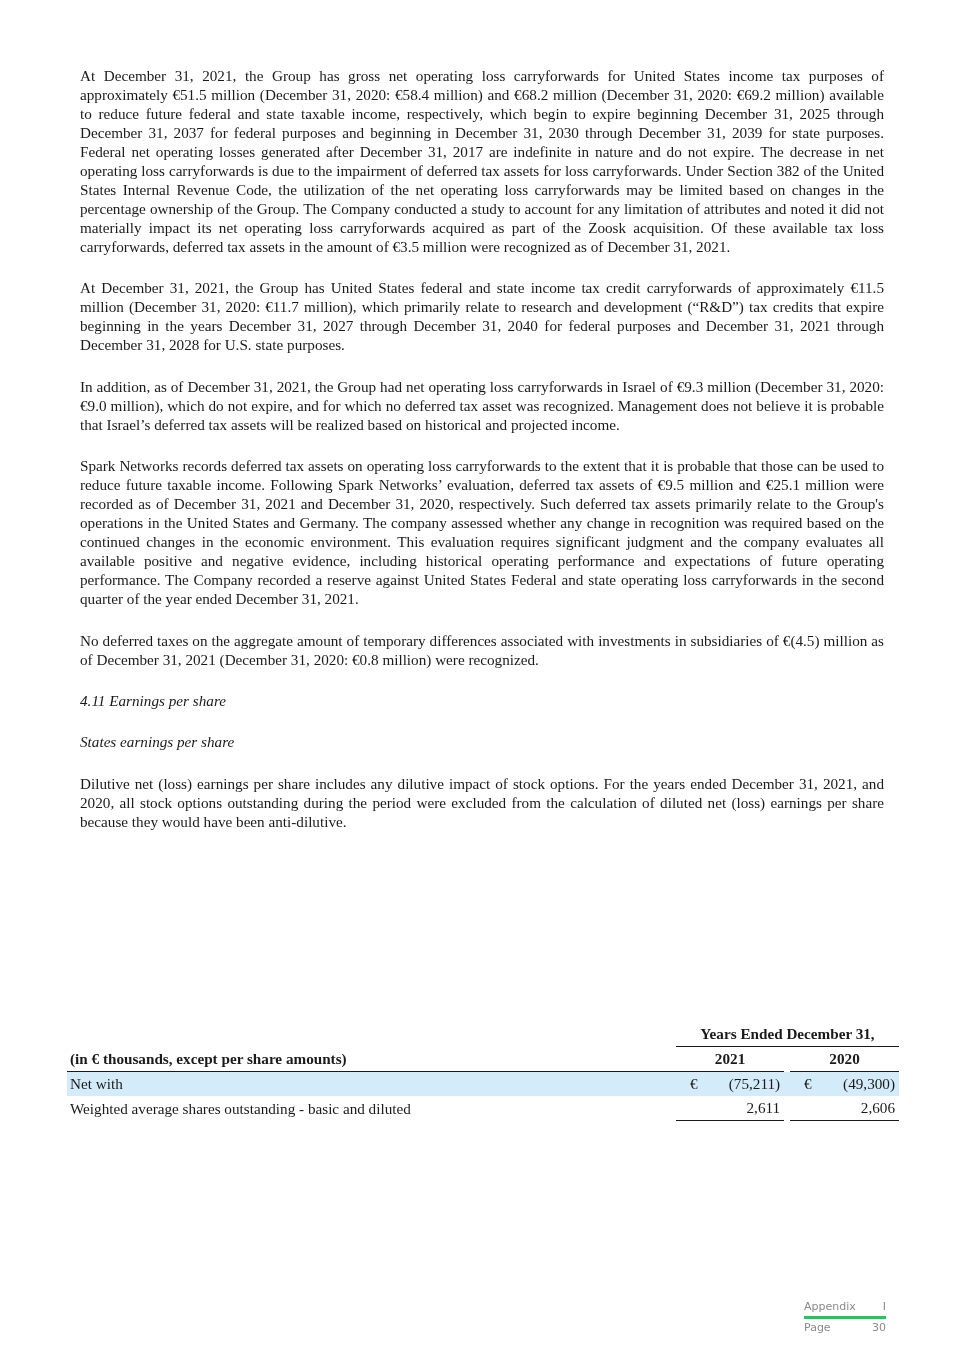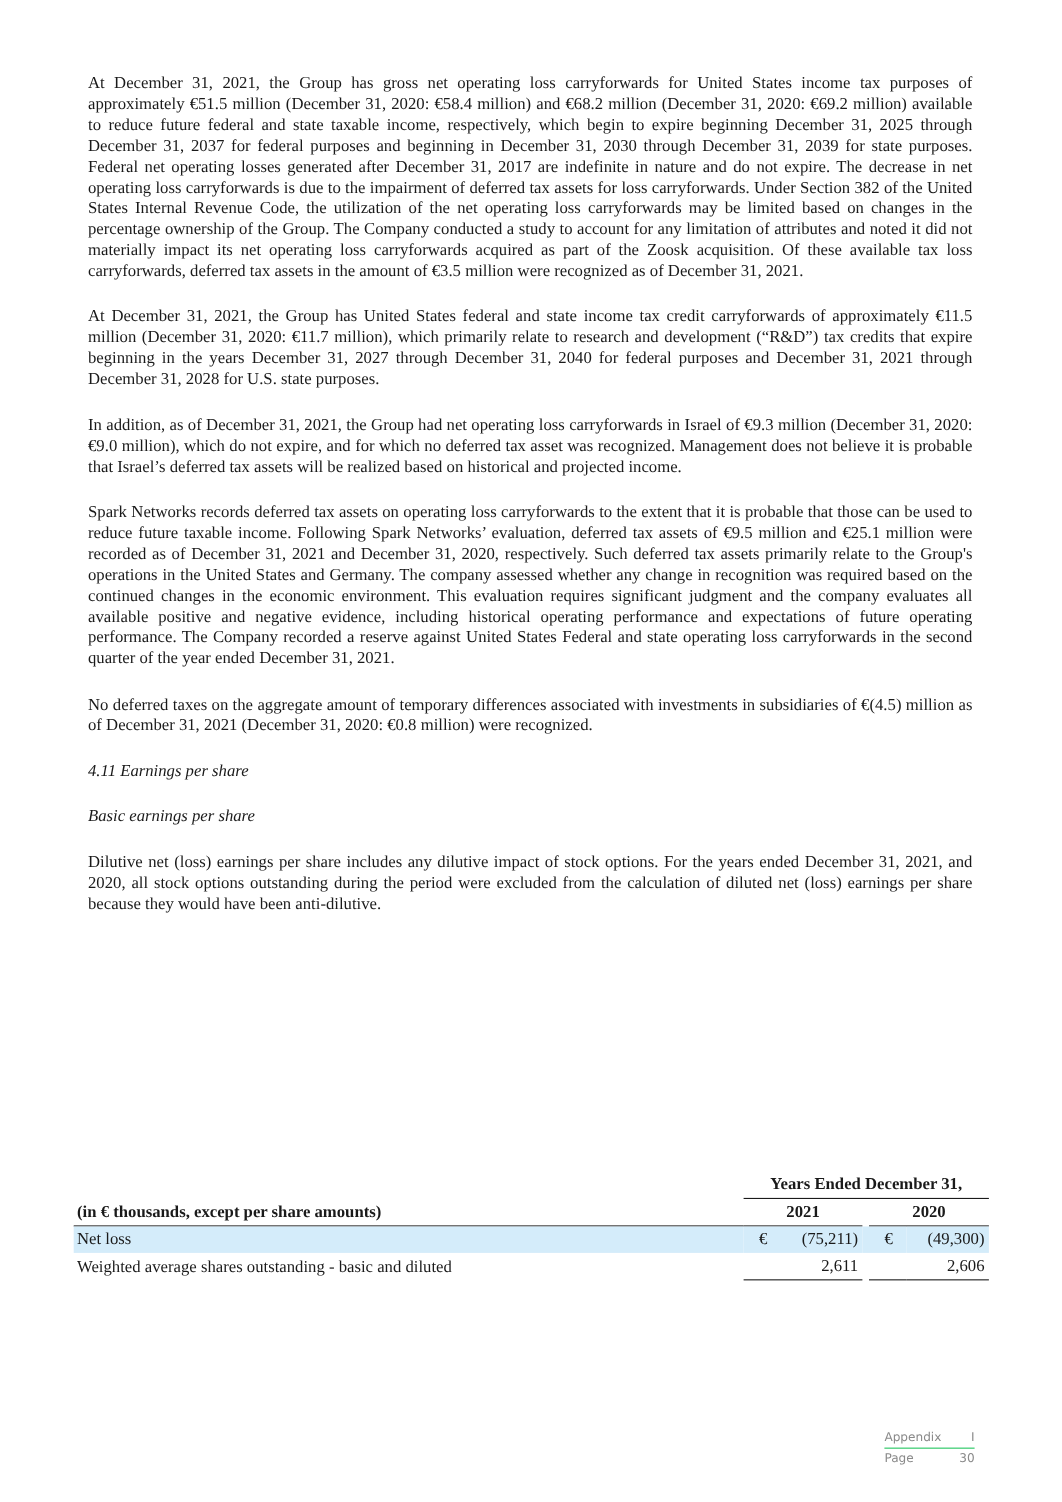--- a/index.html
+++ b/index.html
@@ -1,68 +1,68 @@
 <!DOCTYPE html>
 <html><head>
 <meta charset="utf-8">
 <style>
   html, body { margin: 0; padding: 0; background: #ffffff; }
   body { width: 965px; height: 1365px; position: relative; overflow: hidden; }
   .page { position: absolute; left: 80px; top: 66px; width: 804px; font-family: "Liberation Serif", serif; font-size: 15.2px; line-height: 19px; color: #1a1a1a; }
   .para { text-align: justify; margin: 0 0 22.4px 0; }
   .heading { font-style: italic; margin: 0 0 22.4px 0; }
   .table-wrap { position: absolute; left: 67px; top: 1022px; width: 832px; font-family: "Liberation Serif", serif; font-size: 15.2px; color: #1a1a1a; }
-  table { border-collapse: separate; border-spacing: 0; width: 100%; margin-top: 43px; }
+  table { border-collapse: separate; border-spacing: 0; width: 100%; }
   td { padding: 0; height: 24px; vertical-align: middle; }
   .lbl { width: 606px; padding-left: 3px; }
   .cur { width: 20px; padding-left: 14px; }
   .val { text-align: right; padding-right: 4px; }
   .gap { width: 6px; }
   .shade td.c { background: #d4ecfa; }
   .shade td.lbl { background: #d4ecfa; }
   .hdr td { font-weight: bold; }
   .years-hdr { text-align: center; border-bottom: 1.5px solid #1a1a1a; }
   .yr { text-align: center; }
   .hdr-row td.lbl { border-bottom: 1.5px solid #1a1a1a; }
   .hdr-row td.yrc { border-bottom: 1.5px solid #1a1a1a; text-align: center; }
   .row-ws td.c { border-bottom: 1.5px solid #1a1a1a; }
   .row-eps td.c { border-bottom: 3px double #1a1a1a; }
   .footer { position: absolute; left: 804px; top: 1298px; width: 82px; font-family: "DejaVu Sans", sans-serif; font-size: 11px; color: #8a8a8a; }
   .footer .fr { display: flex; justify-content: space-between; line-height: 18px; }
-  .footer .fr1 { border-bottom: 1px solid #22c55e; }
+  .footer .fr1 { border-bottom: 3px solid #22c55e; }
 </style>
 </head>
 <body>
 
 <div class="page">
   <p class="para">At December 31, 2021, the Group has gross net operating loss carryforwards for United States income tax purposes of approximately €51.5 million (December 31, 2020: €58.4 million) and €68.2 million (December 31, 2020: €69.2 million) available to reduce future federal and state taxable income, respectively, which begin to expire beginning December 31, 2025 through December 31, 2037 for federal purposes and beginning in December 31, 2030 through December 31, 2039 for state purposes. Federal net operating losses generated after December 31, 2017 are indefinite in nature and do not expire. The decrease in net operating loss carryforwards is due to the impairment of deferred tax assets for loss carryforwards. Under Section 382 of the United States Internal Revenue Code, the utilization of the net operating loss carryforwards may be limited based on changes in the percentage ownership of the Group. The Company conducted a study to account for any limitation of attributes and noted it did not materially impact its net operating loss carryforwards acquired as part of the Zoosk acquisition. Of these available tax loss carryforwards, deferred tax assets in the amount of €3.5 million were recognized as of December 31, 2021.</p>
   <p class="para">At December 31, 2021, the Group has United States federal and state income tax credit carryforwards of approximately €11.5 million (December 31, 2020: €11.7 million), which primarily relate to research and development (“R&amp;D”) tax credits that expire beginning in the years December 31, 2027 through December 31, 2040 for federal purposes and December 31, 2021 through December 31, 2028 for U.S. state purposes.</p>
   <p class="para">In addition, as of December 31, 2021, the Group had net operating loss carryforwards in Israel of €9.3 million (December 31, 2020: €9.0 million), which do not expire, and for which no deferred tax asset was recognized. Management does not believe it is probable that Israel’s deferred tax assets will be realized based on historical and projected income.</p>
   <p class="para">Spark Networks records deferred tax assets on operating loss carryforwards to the extent that it is probable that those can be used to reduce future taxable income. Following Spark Networks’ evaluation, deferred tax assets of €9.5 million and €25.1 million were recorded as of December 31, 2021 and December 31, 2020, respectively. Such deferred tax assets primarily relate to the Group's operations in the United States and Germany. The company assessed whether any change in recognition was required based on the continued changes in the economic environment. This evaluation requires significant judgment and the company evaluates all available positive and negative evidence, including historical operating performance and expectations of future operating performance.  The Company recorded a reserve against United States Federal and state operating loss carryforwards in the second quarter of the year ended December 31, 2021.</p>
   <p class="para">No deferred taxes on the aggregate amount of temporary differences associated with investments in subsidiaries of €(4.5) million as of December 31, 2021 (December 31, 2020: €0.8 million) were recognized.</p>
   <p class="heading">4.11  Earnings per share</p>
-  <p class="heading">Basic earnings per share</p>
+  <p class="heading">States earnings per share</p>
   <p class="para">Dilutive net (loss) earnings per share includes any dilutive impact of stock options. For the years ended December 31, 2021, and 2020, all stock options outstanding during the period were excluded from the calculation of diluted net (loss) earnings per share because they would have been anti-dilutive.</p>
 </div>
 
 <div class="table-wrap">
   <table>
     <tbody>
         <tr class="hdr">
       <td class="lbl"></td>
       <td colspan="5" class="years-hdr">Years Ended December 31,</td>
     </tr>
     <tr class="hdr hdr-row">
       <td class="lbl">(in € thousands, except per share amounts)</td>
       <td colspan="2" class="yr yrc">2021</td>
       <td class="gap"></td>
       <td colspan="2" class="yr yrc">2020</td>
     </tr>
     <tr class="shade">
-      <td class="lbl">Net loss</td>
+      <td class="lbl">Net with</td>
       <td class="cur c">€</td>
       <td class="val c">(75,211)</td>
       <td class="gap c"></td>
       <td class="cur c">€</td>
       <td class="val c">(49,300)</td>
     </tr>
     <tr class="row-ws">
       <td class="lbl">Weighted average shares outstanding - basic and diluted</td>
       <td class="cur c"></td>
       <td class="val c">2,611</td>

